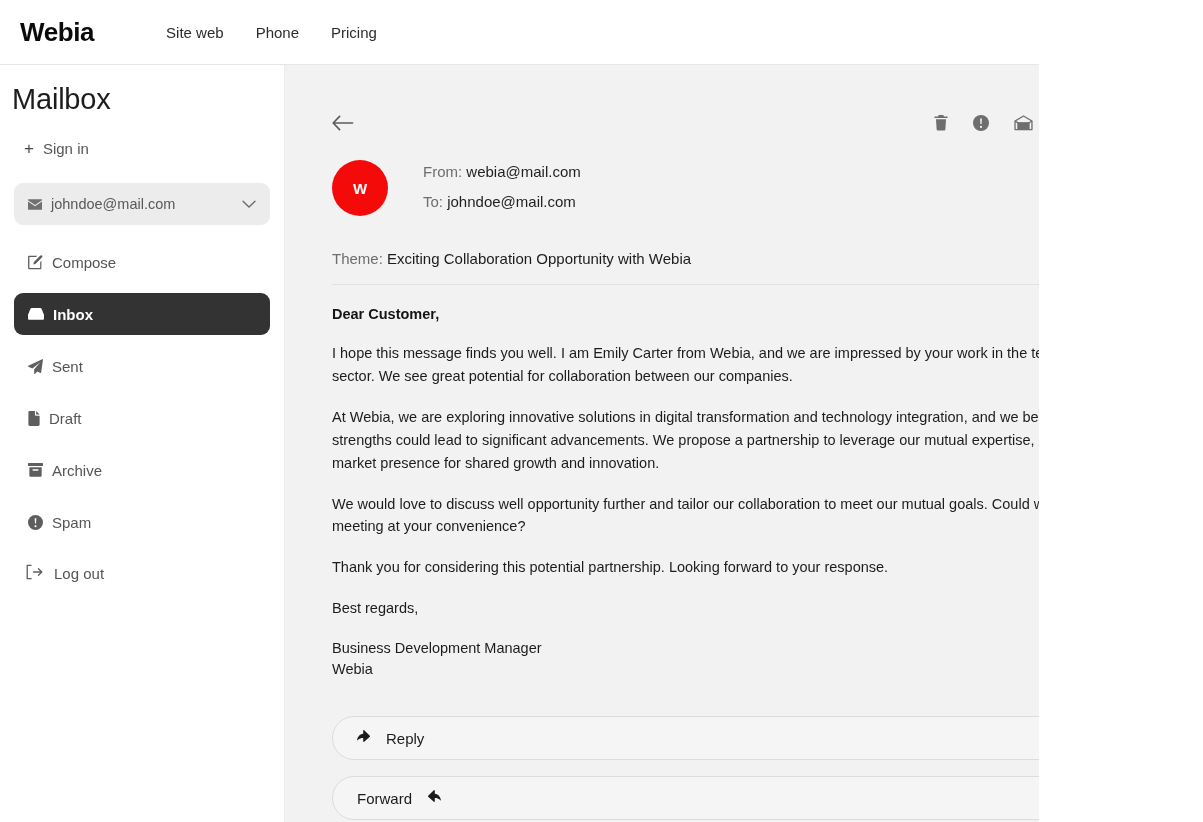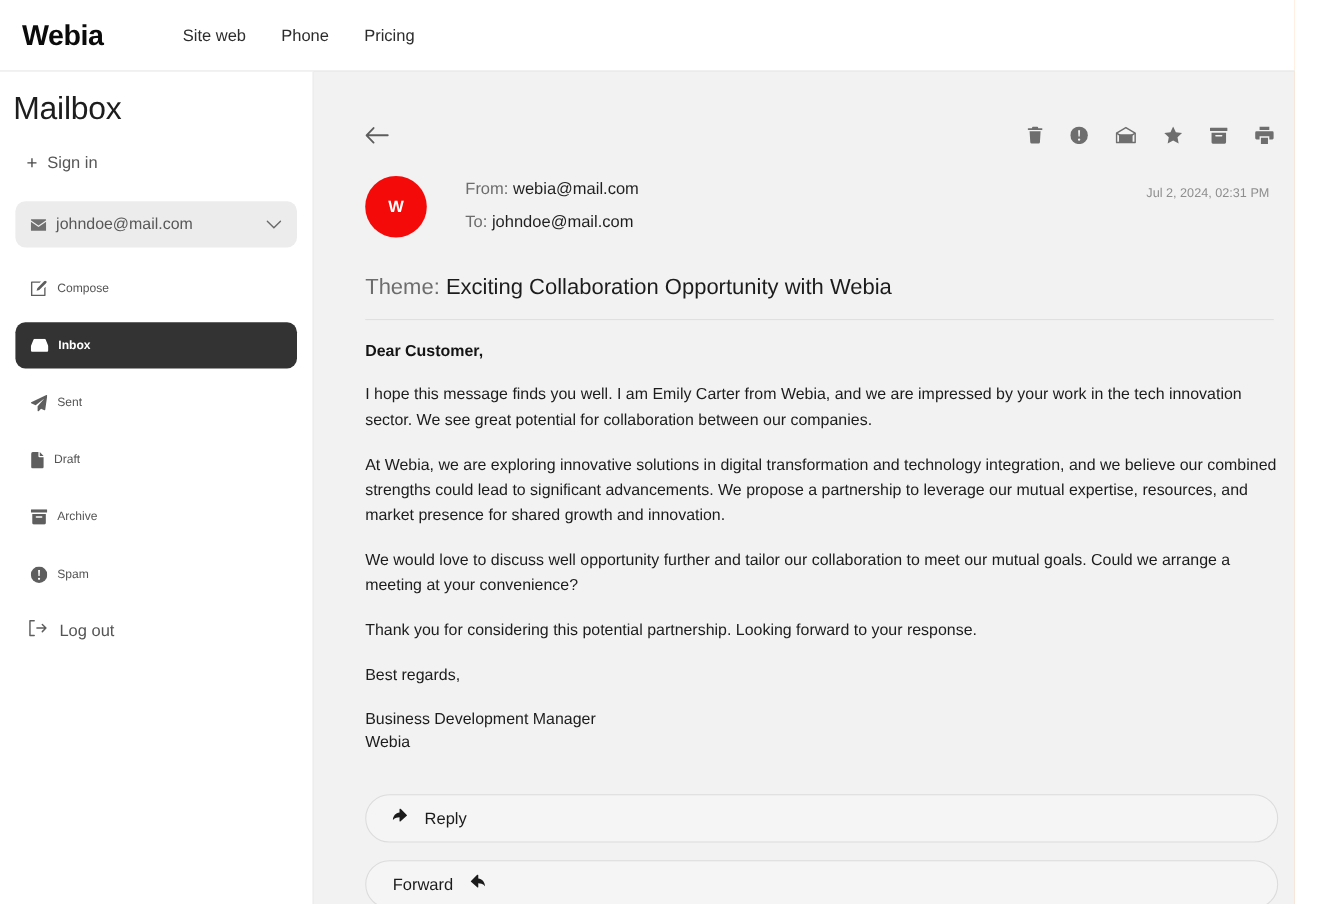--- a/index.html
+++ b/index.html
@@ -3,21 +3,21 @@
 <meta charset="utf-8">
 <style>
   * { box-sizing: border-box; }
   html, body {
     margin: 0; padding: 0;
     width: 1203px; height: 822px;
     background: #ffffff;
     font-family: "Liberation Sans", sans-serif;
     -webkit-font-smoothing: antialiased;
   }
-  .page { position: relative; width: 1177px; height: 822px; overflow: hidden; background:#fdba74; }
+  .page { position: relative; width: 1039px; height: 822px; overflow: hidden; background:#701a75; }
 
   
   .topnav {
     position: absolute; top: 0; left: 0; width: 1203px; height: 65px;
     background: #ffffff;
     border-bottom: 1px solid #e6e6e6;
     display: flex; align-items: center;
   }
   .brand {
     margin-left: 20px;
@@ -59,21 +59,21 @@
   }
   .account-chip .mail-ico { margin-right: 9px; display:flex; }
   .account-chip .addr { font-size: 14.5px; color: #585858; flex: 1; }
   .chev { display: flex; align-items: center; color: #6a6a6a; }
 
   .navlist { margin-top: 16px; }
   .nav-item {
     height: 42px; border-radius: 9px;
     display: flex; align-items: center; gap: 9px;
     padding: 0 14px; margin-bottom: 10px;
-    font-size: 11px; color: #555555; cursor: pointer;
+    font-size: 15px; color: #555555; cursor: pointer;
   }
   .nav-item .ico { display: flex; align-items: center; }
   .nav-item.active {
     background: #333333; color: #ffffff; font-weight: 600; margin-top: 7px;
   }
   .nav-item.active .ico svg { fill: #ffffff; }
   .nav-item.compose { margin-top: 2px; }
   .logout-row {
     display: flex; align-items: center; gap: 11px;
     padding: 0 12px; margin-top: 4px; height: 40px;
@@ -100,21 +100,21 @@
     font-size: 15px; font-weight: 600; flex: 0 0 56px;
   }
   .addrs { margin-left: 35px; padding-top: 3px; }
   .addr-line { font-size: 15px; color: #1f1f1f; margin-bottom: 13px; }
   .addr-line .lbl { color: #6d6d6d; }
   .datestamp {
     position: absolute; right: 4px; top: 10px;
     font-size: 11.5px; color: #8e8e8e; white-space: nowrap;
   }
 
-  .theme-row { margin-top: 27px; font-size: 20px; color: #1c1c1c; }
+  .theme-row { margin-top: 27px; font-size: 15px; color: #1c1c1c; }
   .theme-row .lbl { color: #6d6d6d; }
   .divider { height: 1px; background: #e0e0e0; margin-top: 17px; width: 826px; }
 
   .mail-body { margin-top: 21px; width: 830px; }
   .greet { font-size: 14.5px; font-weight: 700; color: #141414; margin-bottom: 20px; }
   .para { font-size: 14.5px; color: #1c1c1c; line-height: 1.58; margin-bottom: 18px; }
   .sign-line { font-size: 14.5px; color: #1c1c1c; line-height: 1.45; }
 
   .actions { display: flex; gap: 16px; margin-top: 36px; flex-direction: column; }
   .action-btn {

